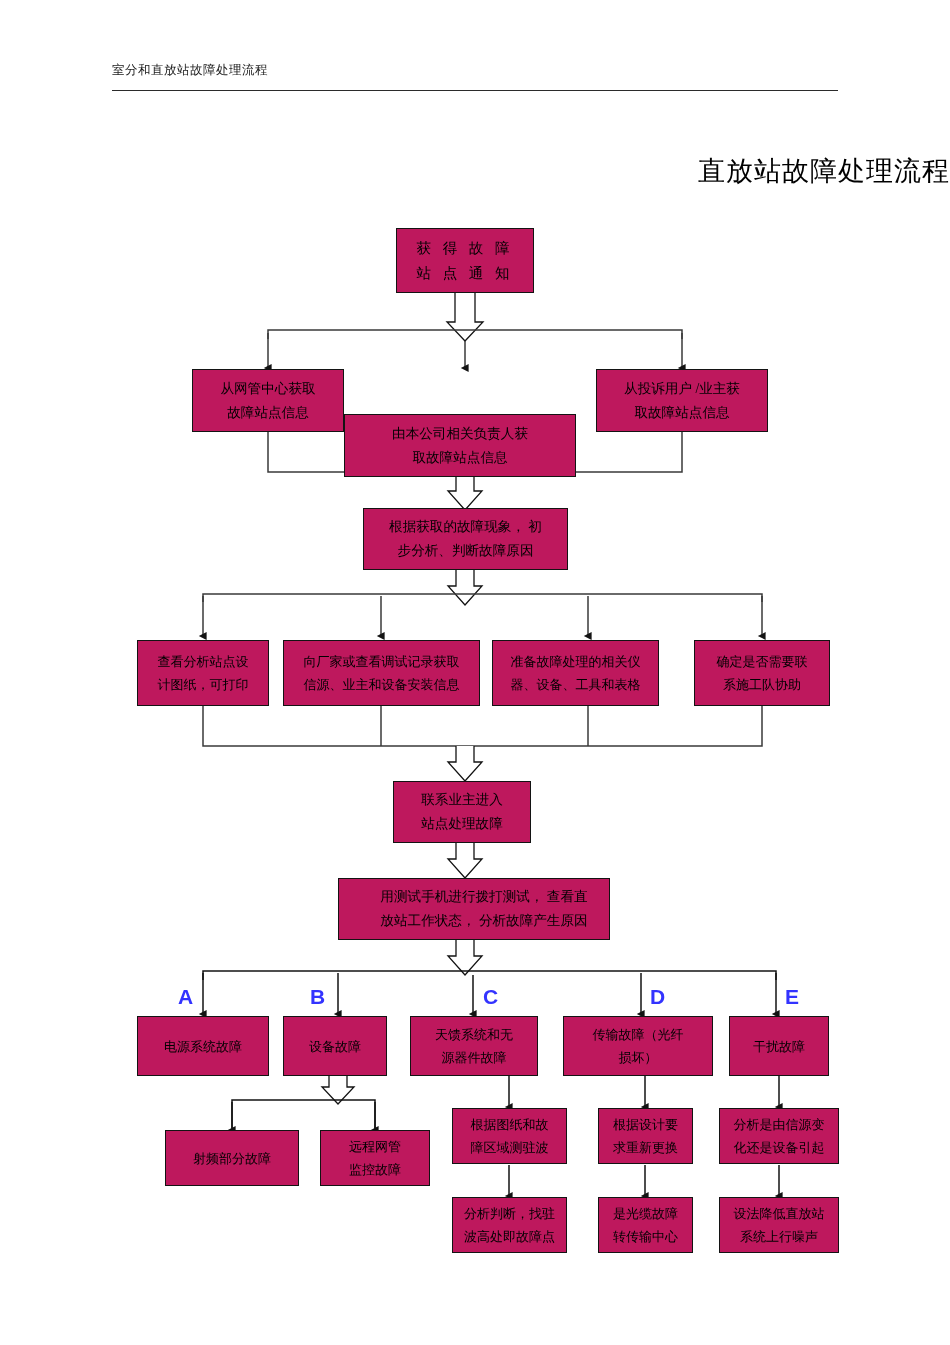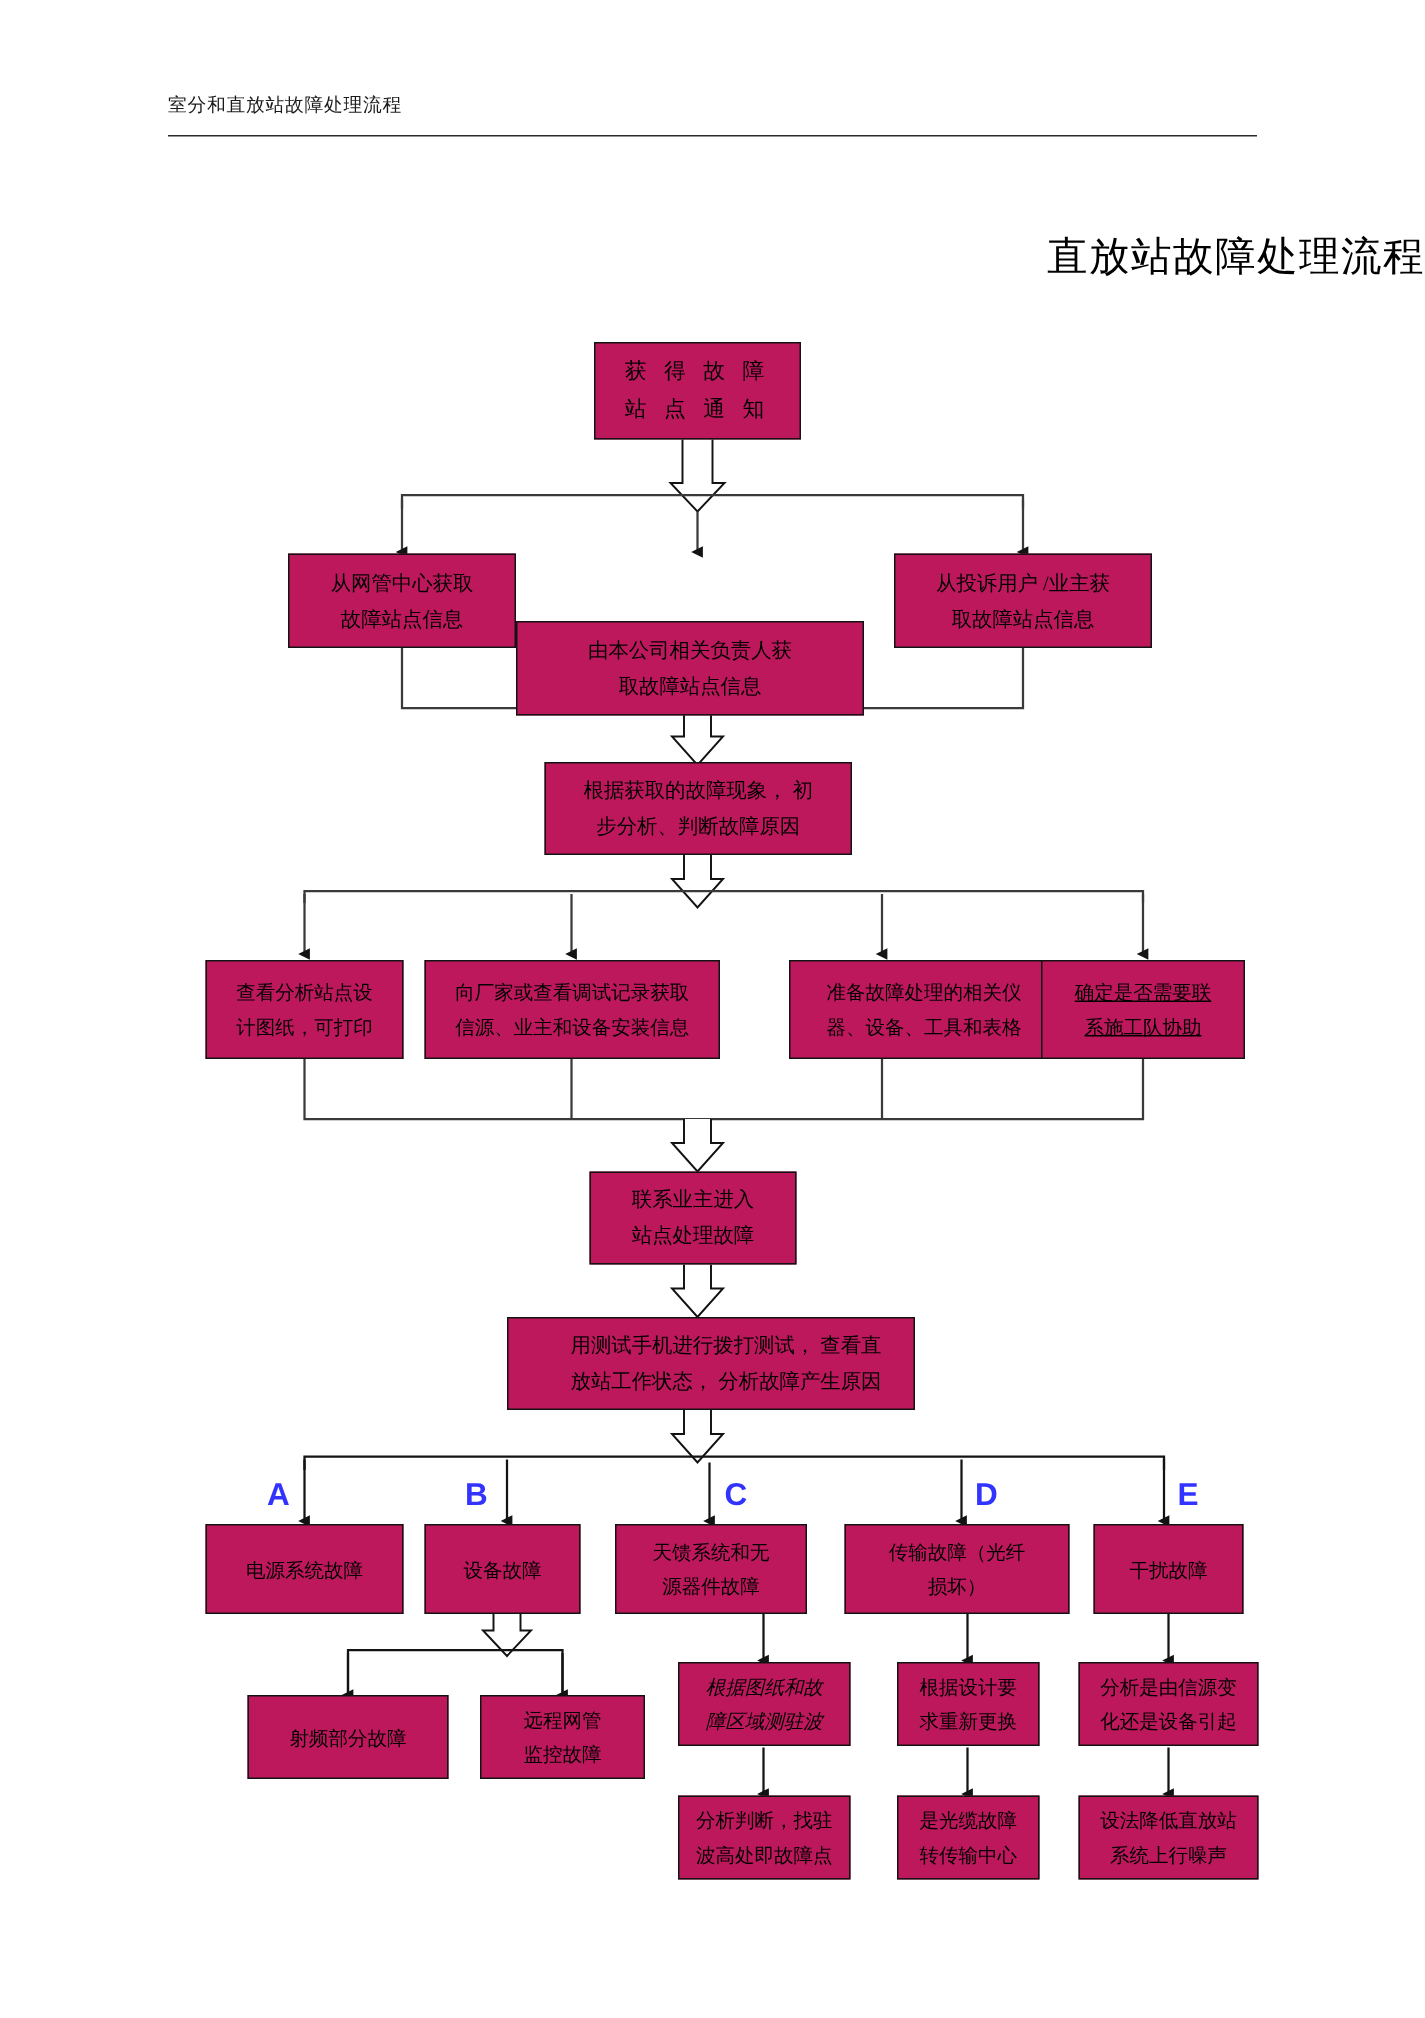--- a/index.html
+++ b/index.html
@@ -157,27 +157,27 @@
       <span>查看分析站点设</span><br>
       <span>计图纸，可打印</span>
     </span>
   </div>
   <div class="node t13" style="left:283px;top:640px;width:197px;height:66px;">
     <span class="txt">
       <span>向厂家或查看调试记录获取</span><br>
       <span>信源、业主和设备安装信息</span>
     </span>
   </div>
-  <div class="node t13" style="left:526px;top:640px;width:180px;height:66px;justify-content:center;">
+  <div class="node t13" style="left:492px;top:640px;width:167px;height:66px;justify-content:center;">
     <span class="txt">
       <span>准备故障处理的相关仪</span><br>
       <span>器、设备、工具和表格</span>
     </span>
   </div>
-  <div class="node t13" style="left:694px;top:640px;width:136px;height:66px;text-decoration:underline;">
+  <div class="node t13" style="left:694px;top:640px;width:136px;height:66px;">
     <span class="txt">
       <span>确定是否需要联</span><br>
       <span>系施工队协助</span>
     </span>
   </div>
 
   <div class="node t135" style="left:393px;top:781px;width:138px;height:62px;">
     <span class="txt">
       <span>联系业主进入</span><br>
       <span>站点处理故障</span>
@@ -230,21 +230,21 @@
       <span>射频部分故障</span>
     </span>
   </div>
   <div class="node t13" style="left:320px;top:1130px;width:110px;height:56px;">
     <span class="txt">
       <span>远程网管</span><br>
       <span>监控故障</span>
     </span>
   </div>
 
-  <div class="node t13" style="left:452px;top:1108px;width:115px;height:56px;font-style:italic;">
+  <div class="node t13" style="left:452px;top:1108px;width:115px;height:56px;">
     <span class="txt">
       <span>根据图纸和故</span><br>
       <span>障区域测驻波</span>
     </span>
   </div>
   <div class="node t13" style="left:452px;top:1197px;width:115px;height:56px;">
     <span class="txt">
       <span>分析判断，找驻</span><br>
       <span>波高处即故障点</span>
     </span>

